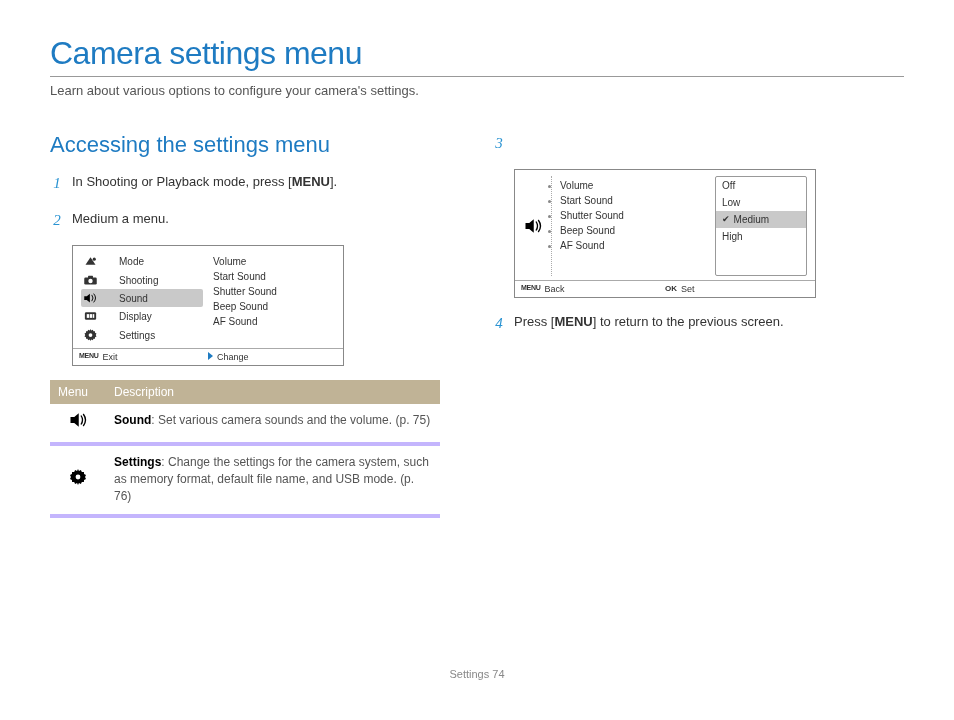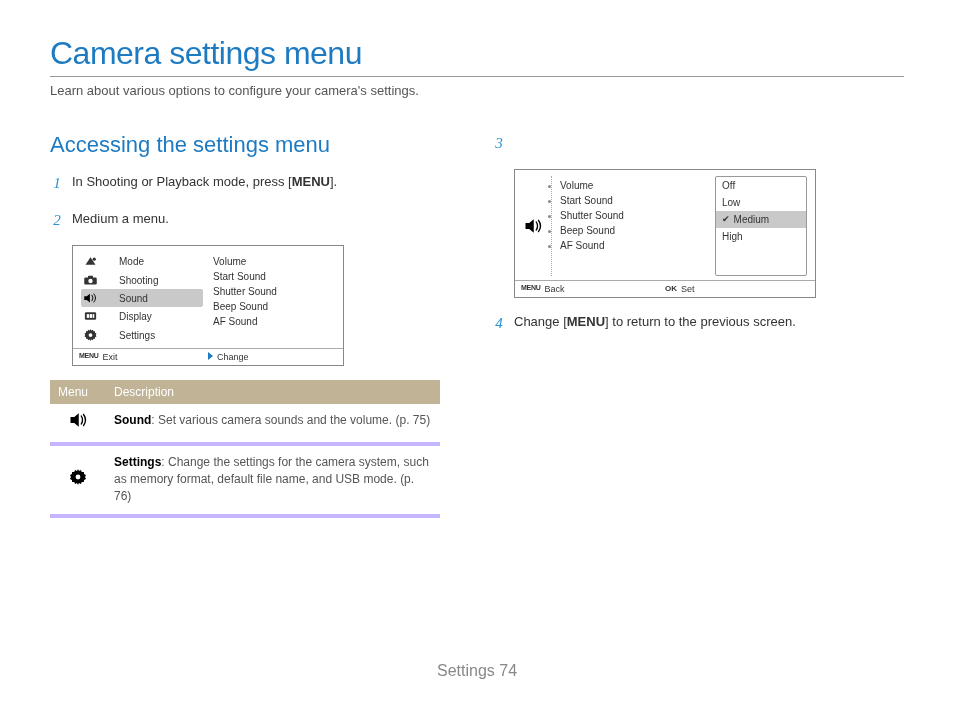--- a/index.html
+++ b/index.html
@@ -35,21 +35,21 @@
   .opt-box{border:1px solid #999;border-radius:2px;width:90px;overflow:hidden}
   .opt-box div{padding:3px 6px;display:flex;align-items:center;gap:4px}
   .opt-box .sel{background:#c9c9c9}
   .chk{font-size:9px}
   
   table.desc{border-collapse:collapse;width:390px;margin-left:0;font-size:12px}
   table.desc th{background:#c0b396;color:#fff;font-weight:400;text-align:left;padding:5px 8px;font-size:12px}
   table.desc td{border-bottom:4px solid #c4b5fd;padding:8px;vertical-align:top;color:#555;line-height:1.45}
   table.desc td.ic{width:40px;text-align:center;font-size:15px;color:#000;vertical-align:middle}
   .b{font-weight:700;color:#000}
-  .footer{position:absolute;left:0;right:0;bottom:22px;text-align:center;font-size:16px;color:#888}
+  .footer{position:absolute;left:0;right:0;bottom:22px;text-align:center;font-size:11px;color:#888}
   .menu-tiny{font-weight:900;font-size:7px;letter-spacing:-0.3px}
   .ok-tiny{font-weight:900;font-size:8px}
   
   .svgicon{width:15px;height:12px;display:inline-block;vertical-align:middle}
   .tblicon{width:18px;height:16px}
   .opt-sound{width:18px;height:18px}
 </style>
 </head>
 <body>
 <div class="page">
@@ -216,21 +216,21 @@
         <div class="fr">
               <span class="ok-tiny">OK</span>
               <span>Set</span>
             </div>
       </div>
     </div>
 
     <div class="step">
       <span class="n">4</span>
       <span>
-        <span>Change [</span><span class="menu-label">MENU</span><span>] to return to the previous screen.</span>
+        <span>Press [</span><span class="menu-label">MENU</span><span>] to return to the previous screen.</span>
       </span>
     </div>
   </div>
 </div>
 
 <div class="footer">
   <span>Settings</span>&nbsp;<span>74</span>
 </div>
 
 </div>

